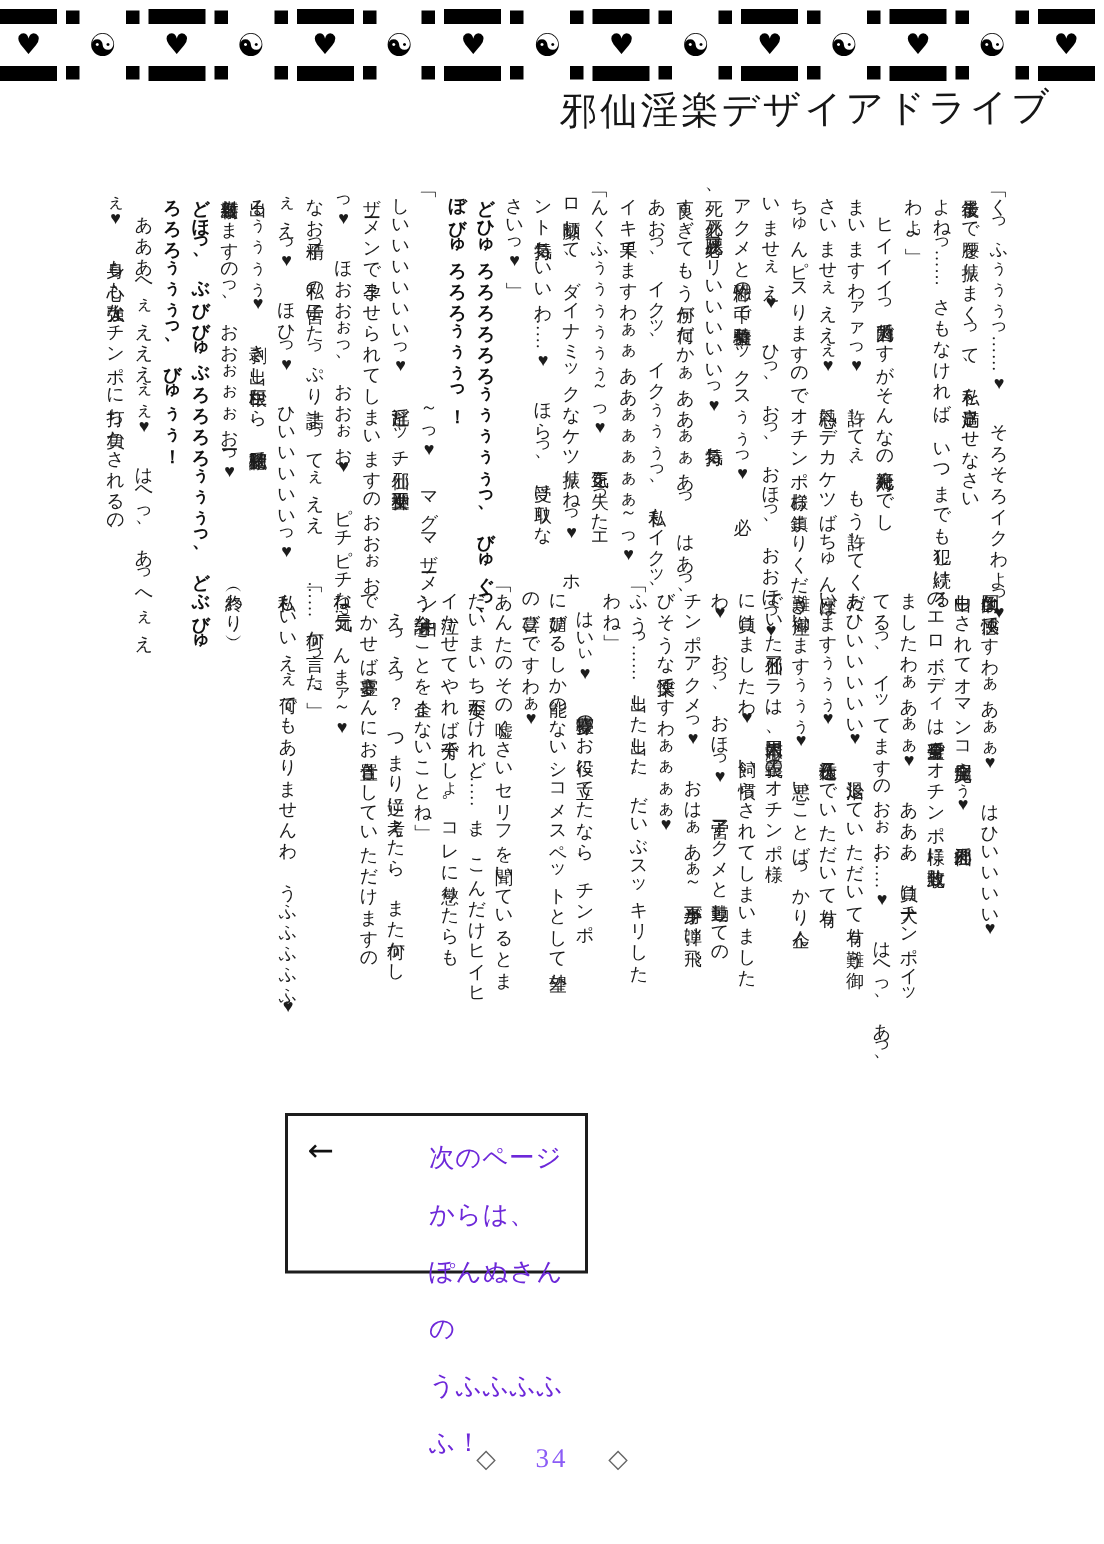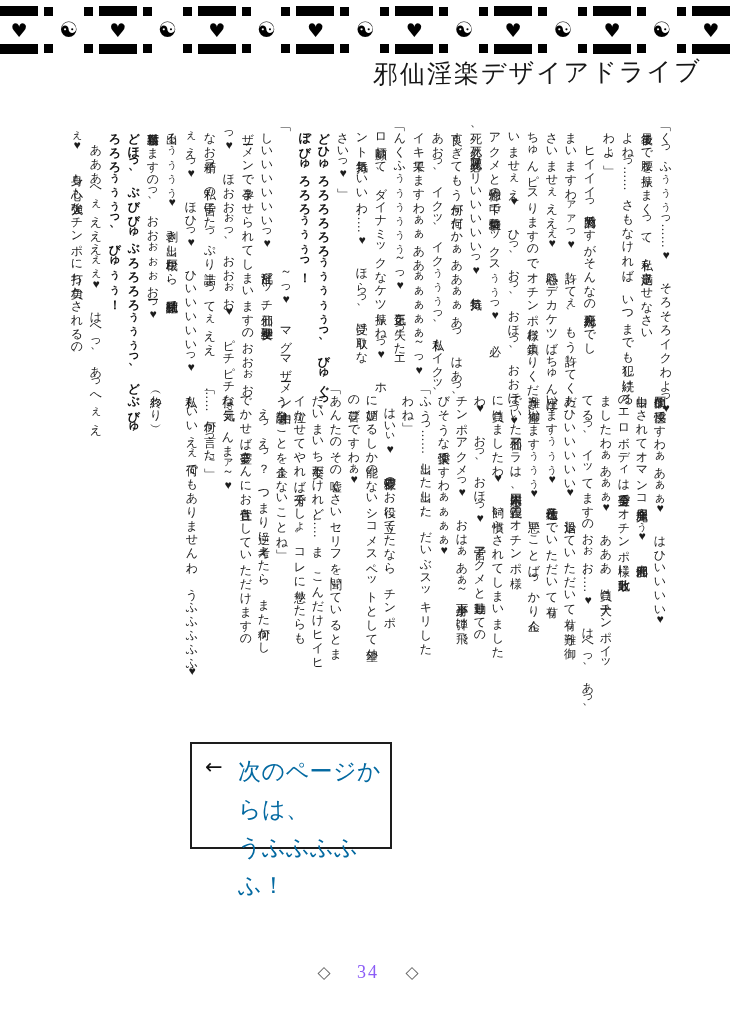--- a/index.html
+++ b/index.html
@@ -28,21 +28,21 @@
   .vcol{writing-mode:vertical-rl;white-space:nowrap;font-size:12px;line-height:1;
         letter-spacing:0.3px;min-width:12px;min-height:8px;color:#1c1c1c;}
   .vcol.sfx{font-family:"DejaVu Sans",sans-serif;font-weight:600;font-size:12px;color:#111;}
   .vcol.gap{min-width:12px;}
   
   .note-box{position:absolute;left:190px;top:742px;width:202px;height:107px;box-sizing:border-box;
             border:2px solid #1d1d1d;background:#fff;}
   .note-arrow{position:absolute;left:13px;top:11px;font-family:"DejaVu Sans",sans-serif;
               font-size:21px;color:#111;}
   .note-lines{margin:9px 0 0 46px;}
-  .note-lines div{font-size:23px;line-height:38px;letter-spacing:0.5px;color:#0369a1;}
+  .note-lines div{font-size:17px;line-height:38px;letter-spacing:0.5px;color:#6d28d9;margin-left:48px;}
   
   .pagenum{position:absolute;left:0;top:962px;width:736px;text-align:center;font-size:18px;color:#333;}
   .pagenum .diamond{font-family:"DejaVu Sans",sans-serif;color:#666;font-size:17px;}
   .pagenum .num{margin:0 22px;letter-spacing:2px;color:#8b5cf6;}
 </style>
 </head>
 <body>
 
 <div class="page">
 
@@ -236,20 +236,21 @@
       <div class="vcol">「……何か言った?」</div>
       <div class="vcol">　いいえぇ何でもありませんわ、うふふふふふ♥</div>
       <div class="vcol gap"></div>
       <div class="vcol">（終わり）</div>
     </div>
 
   <div class="note-box">
     <span class="note-arrow">←</span>
     <div class="note-lines">
         <div class="note-line">次のページからは、</div>
+        <div class="note-line">ぽんぬさんの</div>
         <div class="note-line">うふふふふふ！</div>
       </div>
   </div>
 
   <div class="pagenum">
     <span class="diamond">◇</span>
     <span class="num">34</span>
     <span class="diamond">◇</span>
   </div>
 

